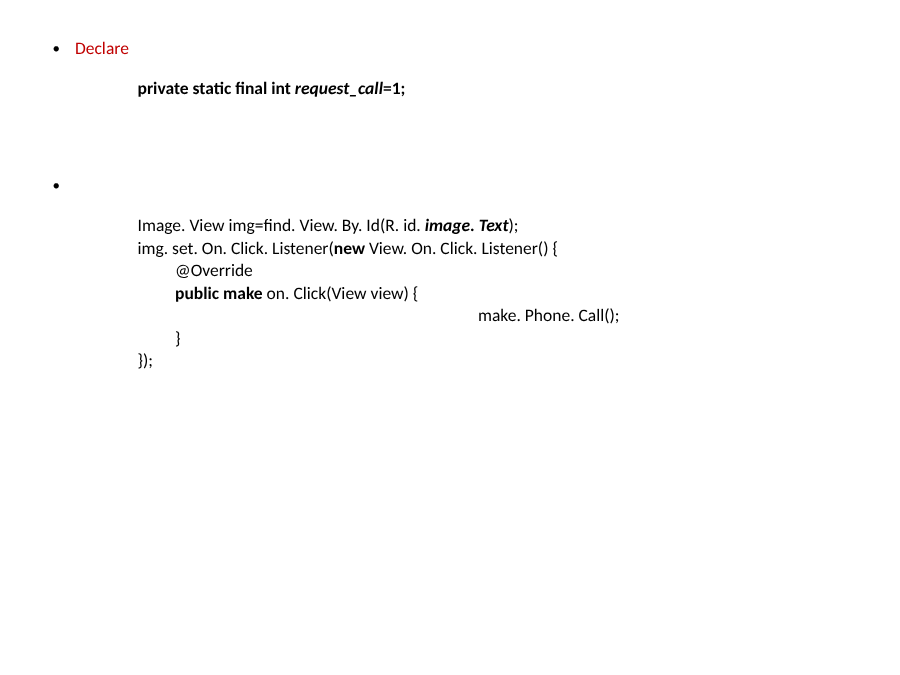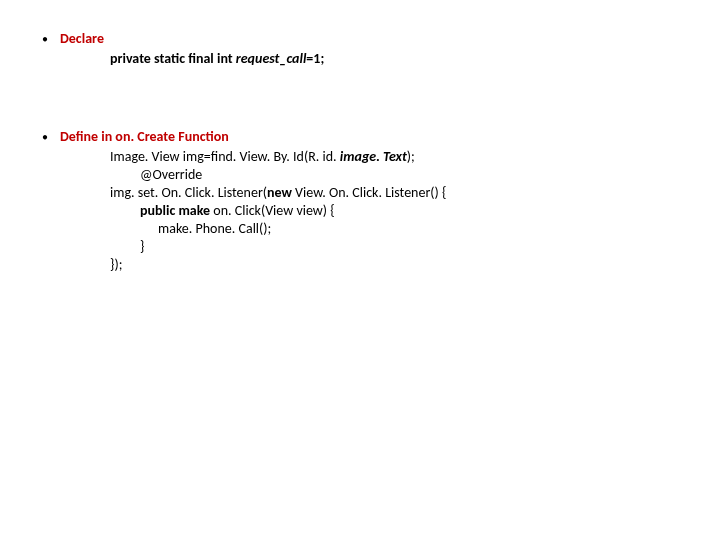--- a/index.html
+++ b/index.html
@@ -25,60 +25,59 @@
     margin-left: 30px;
   }
   .bullet {
     width: 30px;
     text-align: center;
     font-size: 12px;
     line-height: 18px;
     color: #000;
   }
   .bullet-title {
-    font-weight: bold;
+    font-weight: normal;
     color: #c00000;
     line-height: 18px;
   }
   .code-block {
     margin-left: 110px;
-    margin-top: 2px;
+    margin-top: 14px;
     line-height: 18px;
   }
   .code-line { white-space: pre; }
   .b { font-weight: bold; }
   .bi { font-weight: bold; font-style: italic; }
   .section { margin-bottom: 60px; }
   .indent1 { padding-left: 30px; }
-  .indent2 { padding-left: 48px; }
+  .indent2 { padding-left: 48px; text-align: center; }
 </style>
 </head>
 <body>
 
 <div class="slide">
 
   <div class="section">
     <div class="bullet-row">
       <div class="bullet">•</div>
       <div class="bullet-title">Declare</div>
     </div>
     <div class="code-block" id="code-0">
         <div class="code-line"><span class="b">private static final int </span><span class="bi">request_call</span><span class="b">=1;</span></div>
       </div>
   </div>
 
   <div class="section">
     <div class="bullet-row">
       <div class="bullet">•</div>
-      <div class="bullet-title">Define in on. Create Function</div>
     </div>
     <div class="code-block" id="code-1">
         <div class="code-line"><span>Image. View img=find. View. By. Id(R. id. </span><span class="bi">image. Text</span><span>);</span></div>
+        <div class="code-line"><span>img. set. On. Click. Listener(</span><span class="b">new </span><span>View. On. Click. Listener() {</span></div>
         <div class="code-line indent1"><span>@Override</span></div>
-        <div class="code-line"><span>img. set. On. Click. Listener(</span><span class="b">new </span><span>View. On. Click. Listener() {</span></div>
         <div class="code-line indent1"><span class="b">public make </span><span>on. Click(View view) {</span></div>
         <div class="code-line indent2"><span>make. Phone. Call();</span></div>
         <div class="code-line indent1"><span>}</span></div>
         <div class="code-line"><span>});</span></div>
       </div>
   </div>
 
 </div>
 
 </body></html>

